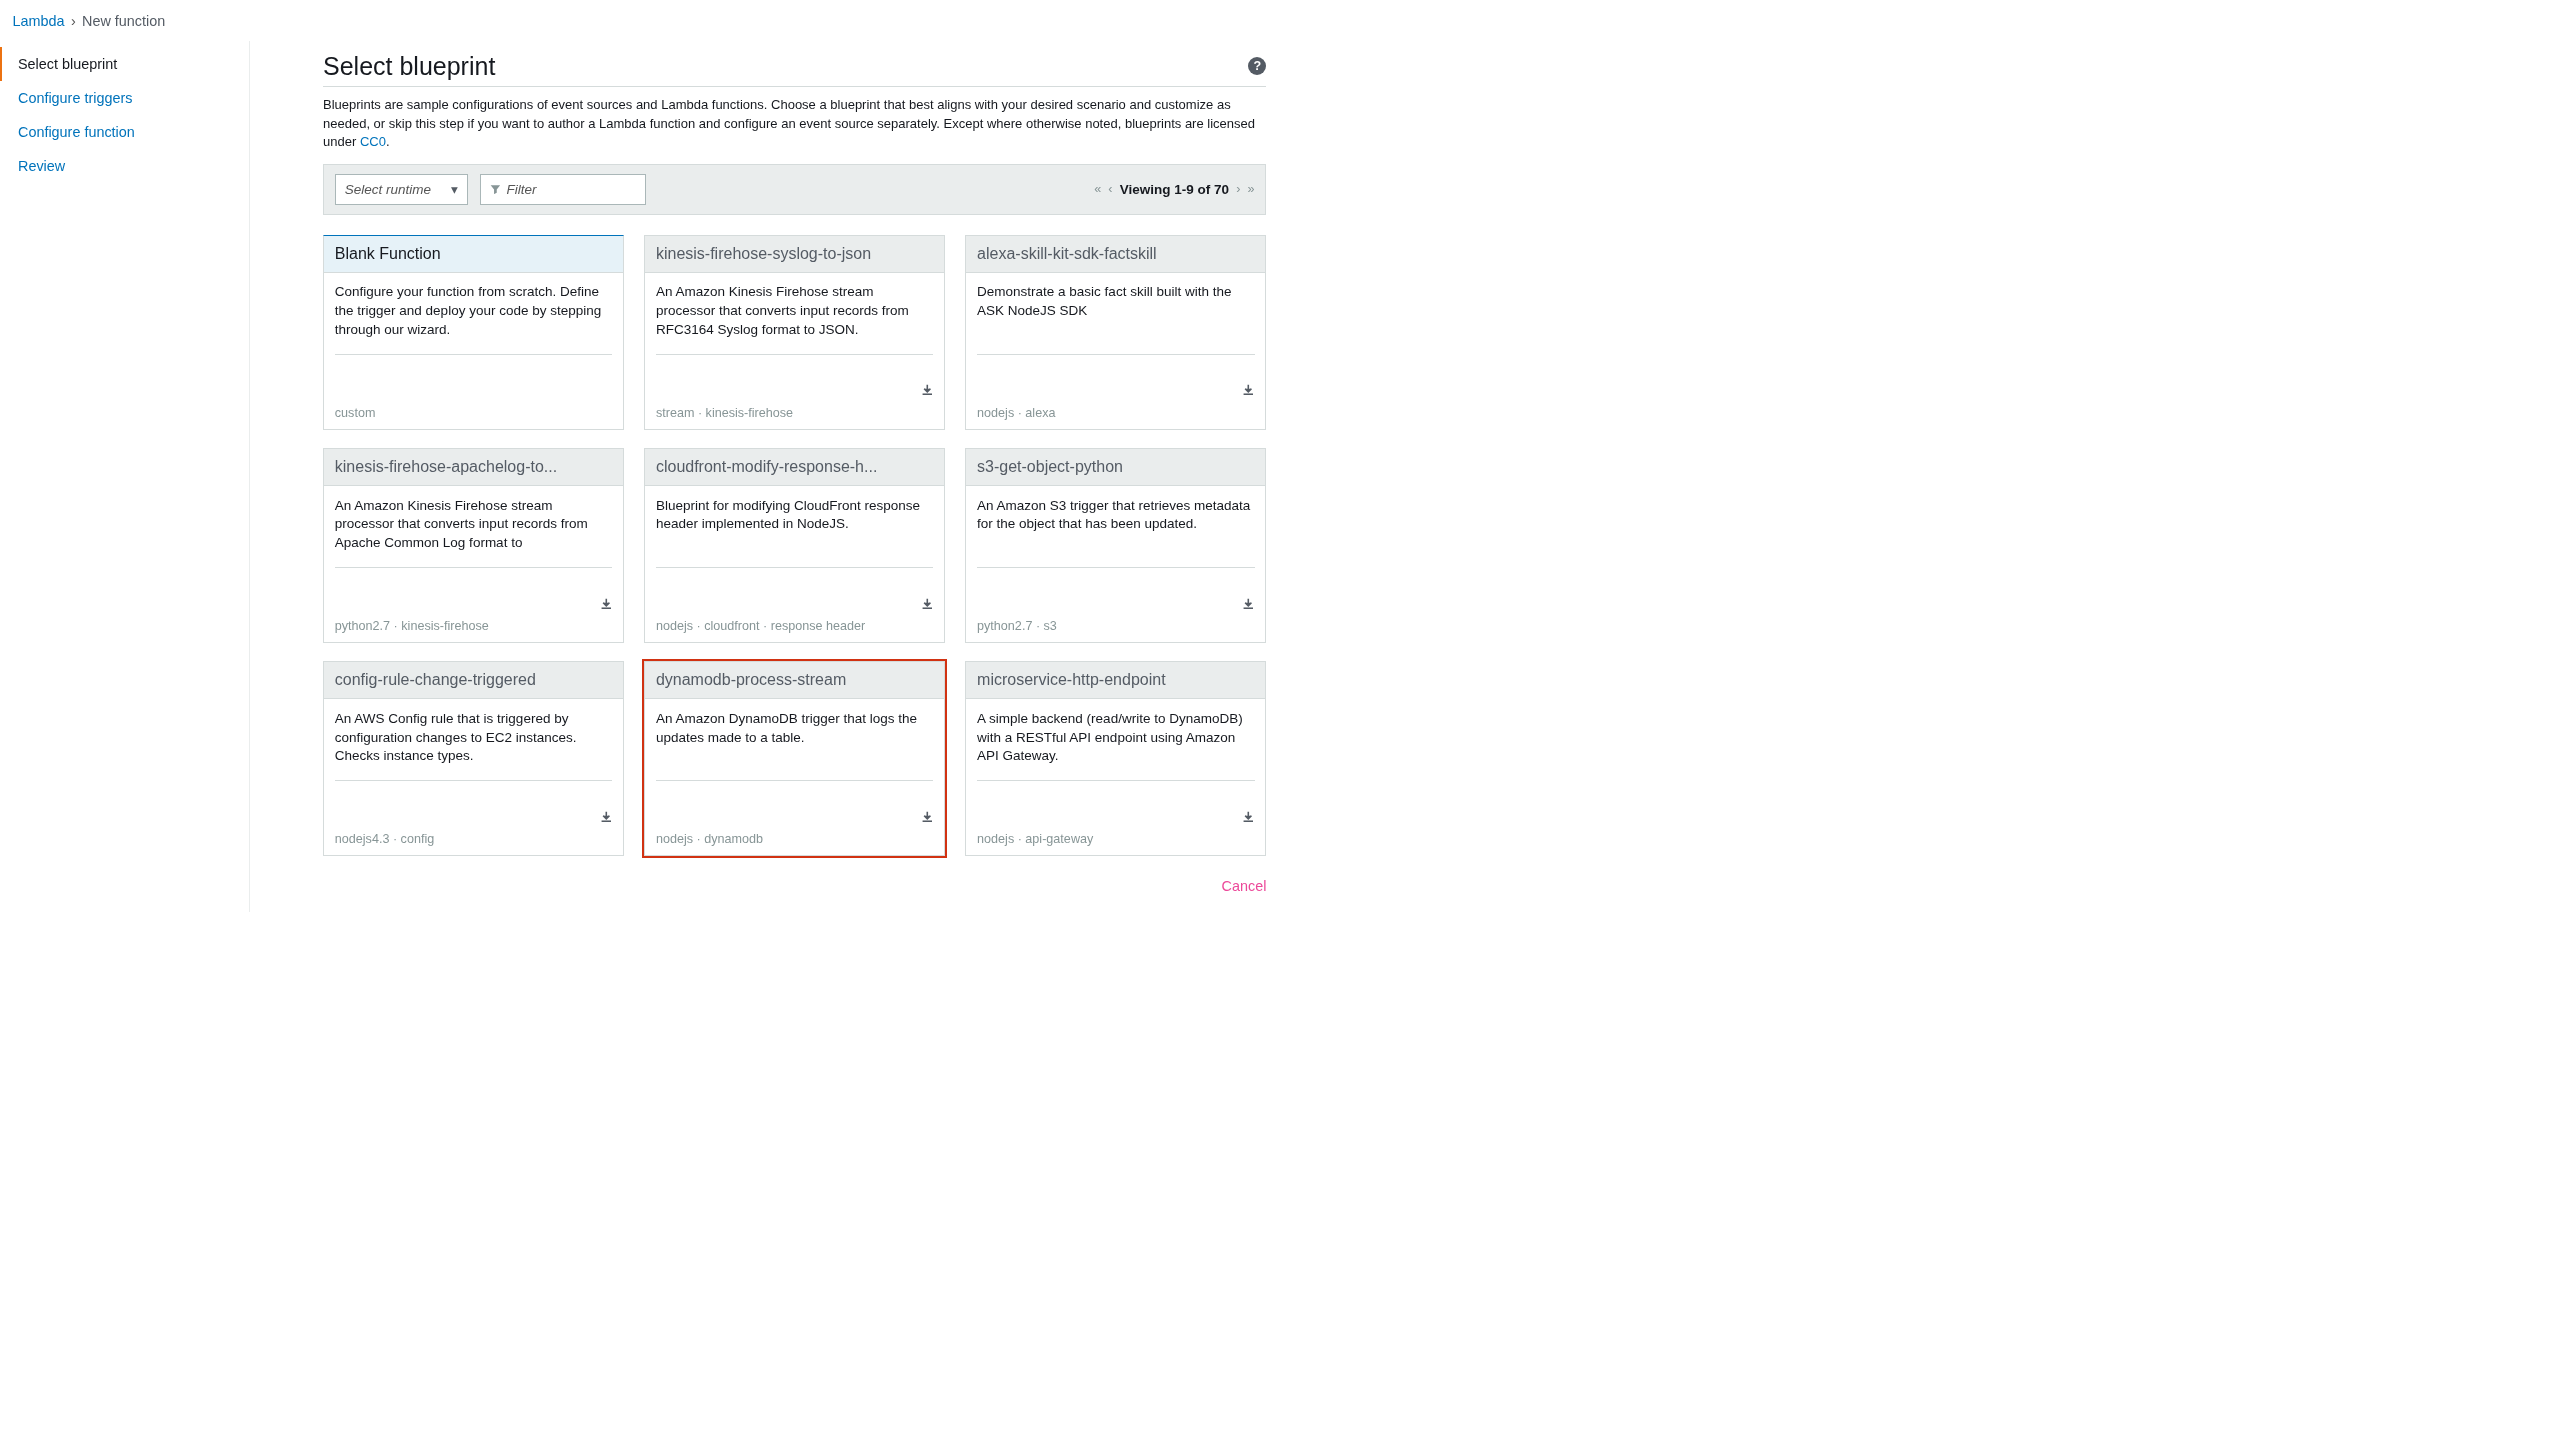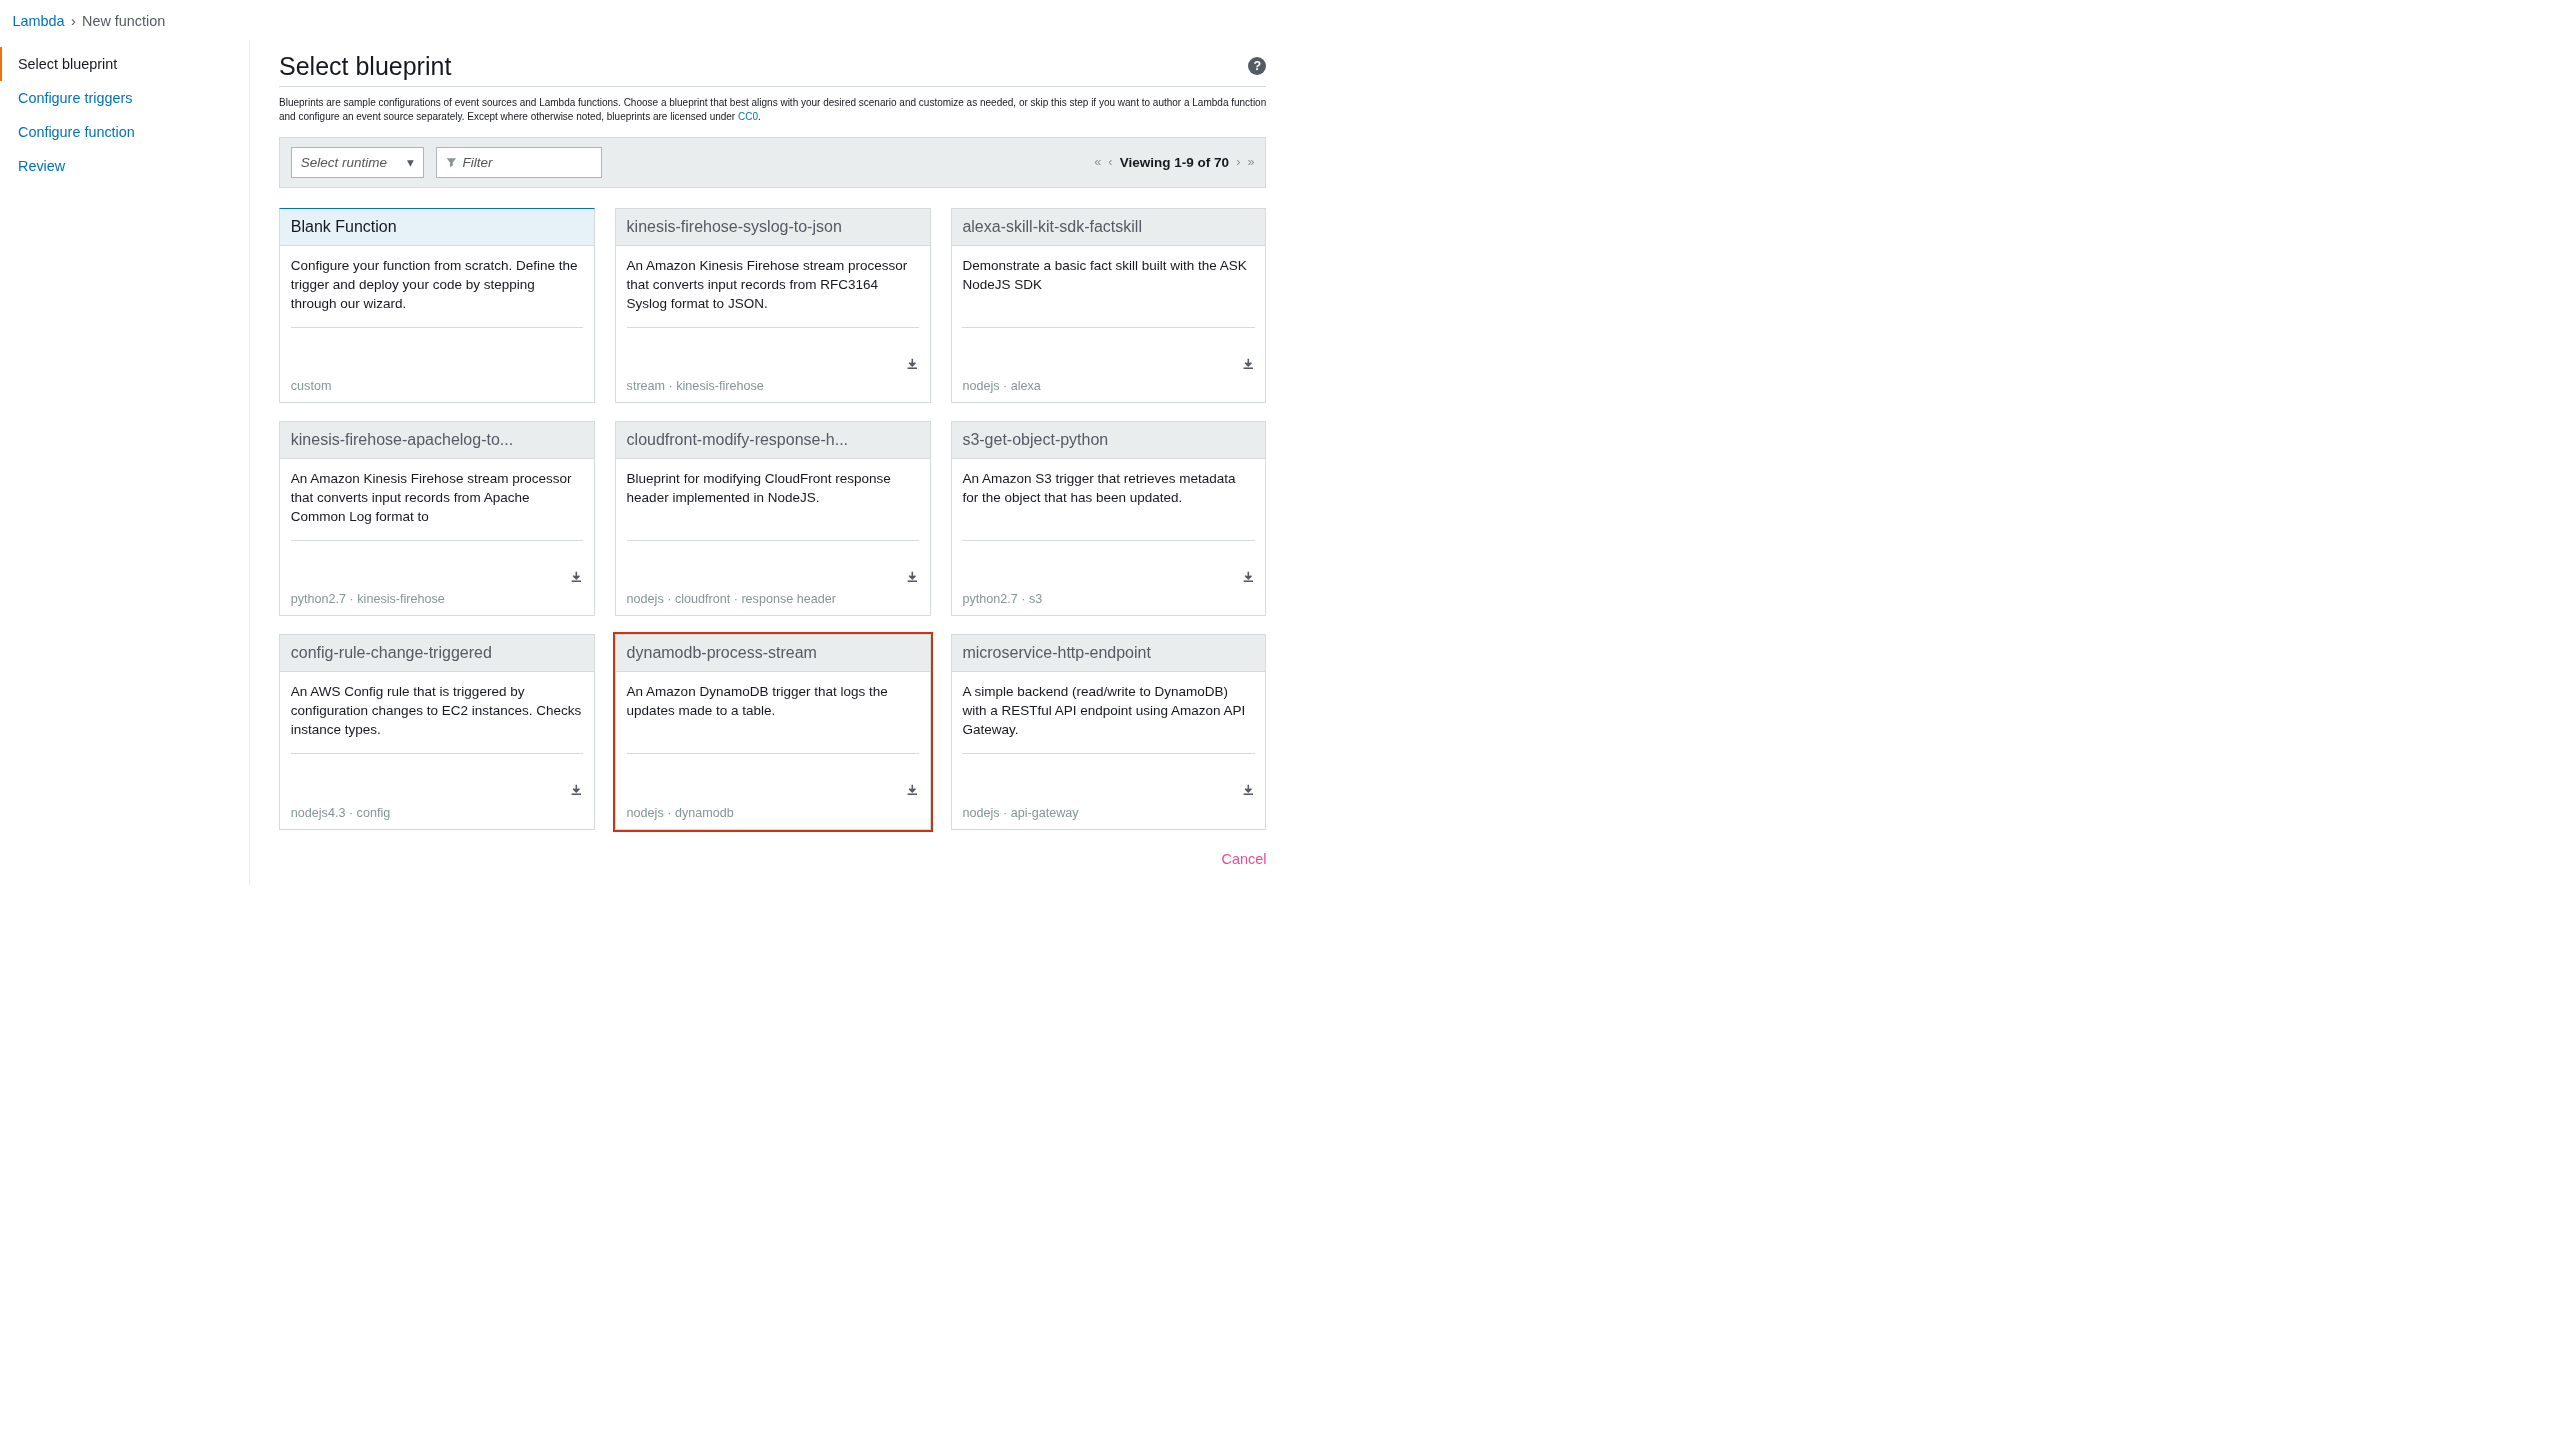--- a/index.html
+++ b/index.html
@@ -1,38 +1,38 @@
 <!DOCTYPE html>
 <html style="font-size:14.4px"><head>
   <meta charset="utf-8">
   <style>
     * { box-sizing: border-box; margin: 0; padding: 0; }
     body { font-family: "Amazon Ember", "Helvetica Neue", Helvetica, Arial, sans-serif; font-size: 12.6px; color: #16191f; background: #fff; }
-    .page { display: flex; width: 1288px; margin: 0; }
+    .page { display: flex; width: 1288px; margin: 0; gap: 44px; }
     
     
     .breadcrumb-wrap { padding: 12.6px 0 12.6px 12.6px; }
     .breadcrumb { display: flex; align-items: center; gap: 6.3px; font-size: 14.4px; }
     .breadcrumb a { color: #0073bb; text-decoration: none; }
     .breadcrumb .sep { color: #555; }
     .breadcrumb .current { color: #545b64; }
 
     
     .left { width: 250px; flex-shrink: 0; border-right: 0.9px solid #eaeded; padding-top: 5.4px; }
     .wiz { list-style: none; }
     .wiz li { padding: 9px 0 9px 16px; font-size: 14.4px; border-left: 2.7px solid transparent; }
     .wiz li.active { border-left-color: #ec7211; color: #16191f; font-weight: 500; }
     .wiz li a { color: #0073bb; text-decoration: none; }
 
     
     .main { flex: 1; padding: 10.8px 21.6px 18px 29px; }
     .title-row { display: flex; align-items: center; border-bottom: 0.9px solid #d5dbdb; padding-bottom: 5.4px; }
     .title-row h1 { font-size: 25px; font-weight: 400; color: #16191f; flex: 1; }
     .help-ic { width: 18px; height: 18px; border-radius: 50%; background: #545b64; color: #fff; display: flex; align-items: center; justify-content: center; font-weight: bold; font-size: 12.6px; cursor: pointer; }
-    .desc { font-size: 10px; color: #16191f; margin: 9px 0 12.6px; line-height: 1.4; }
+    .desc { font-size: 13px; color: #16191f; margin: 9px 0 12.6px; line-height: 1.4; }
     .desc a { color: #0073bb; text-decoration: none; }
 
     
     .filterbar { background: #eaeded; border: 0.9px solid #d5dbdb; padding: 9px 10.8px; display: flex; align-items: center; gap: 12.6px; }
     .sel-runtime, .filter-box { background: #fff; border: 0.9px solid #aab7b8; height: 31px; display: flex; align-items: center; padding: 0 9px; font-size: 13.5px; }
     .sel-runtime { width: 133px; justify-content: space-between; color: #555; font-style: italic; cursor: pointer; }
     .sel-runtime .caret { font-style: normal; color: #545b64; }
     .filter-box { width: 166px; color: #555; font-style: italic; gap: 5.4px; }
     .filter-box .funnel { color: #879596; font-style: normal; }
     .pager { margin-left: auto; display: flex; align-items: center; gap: 7.2px; color: #545b64; }

